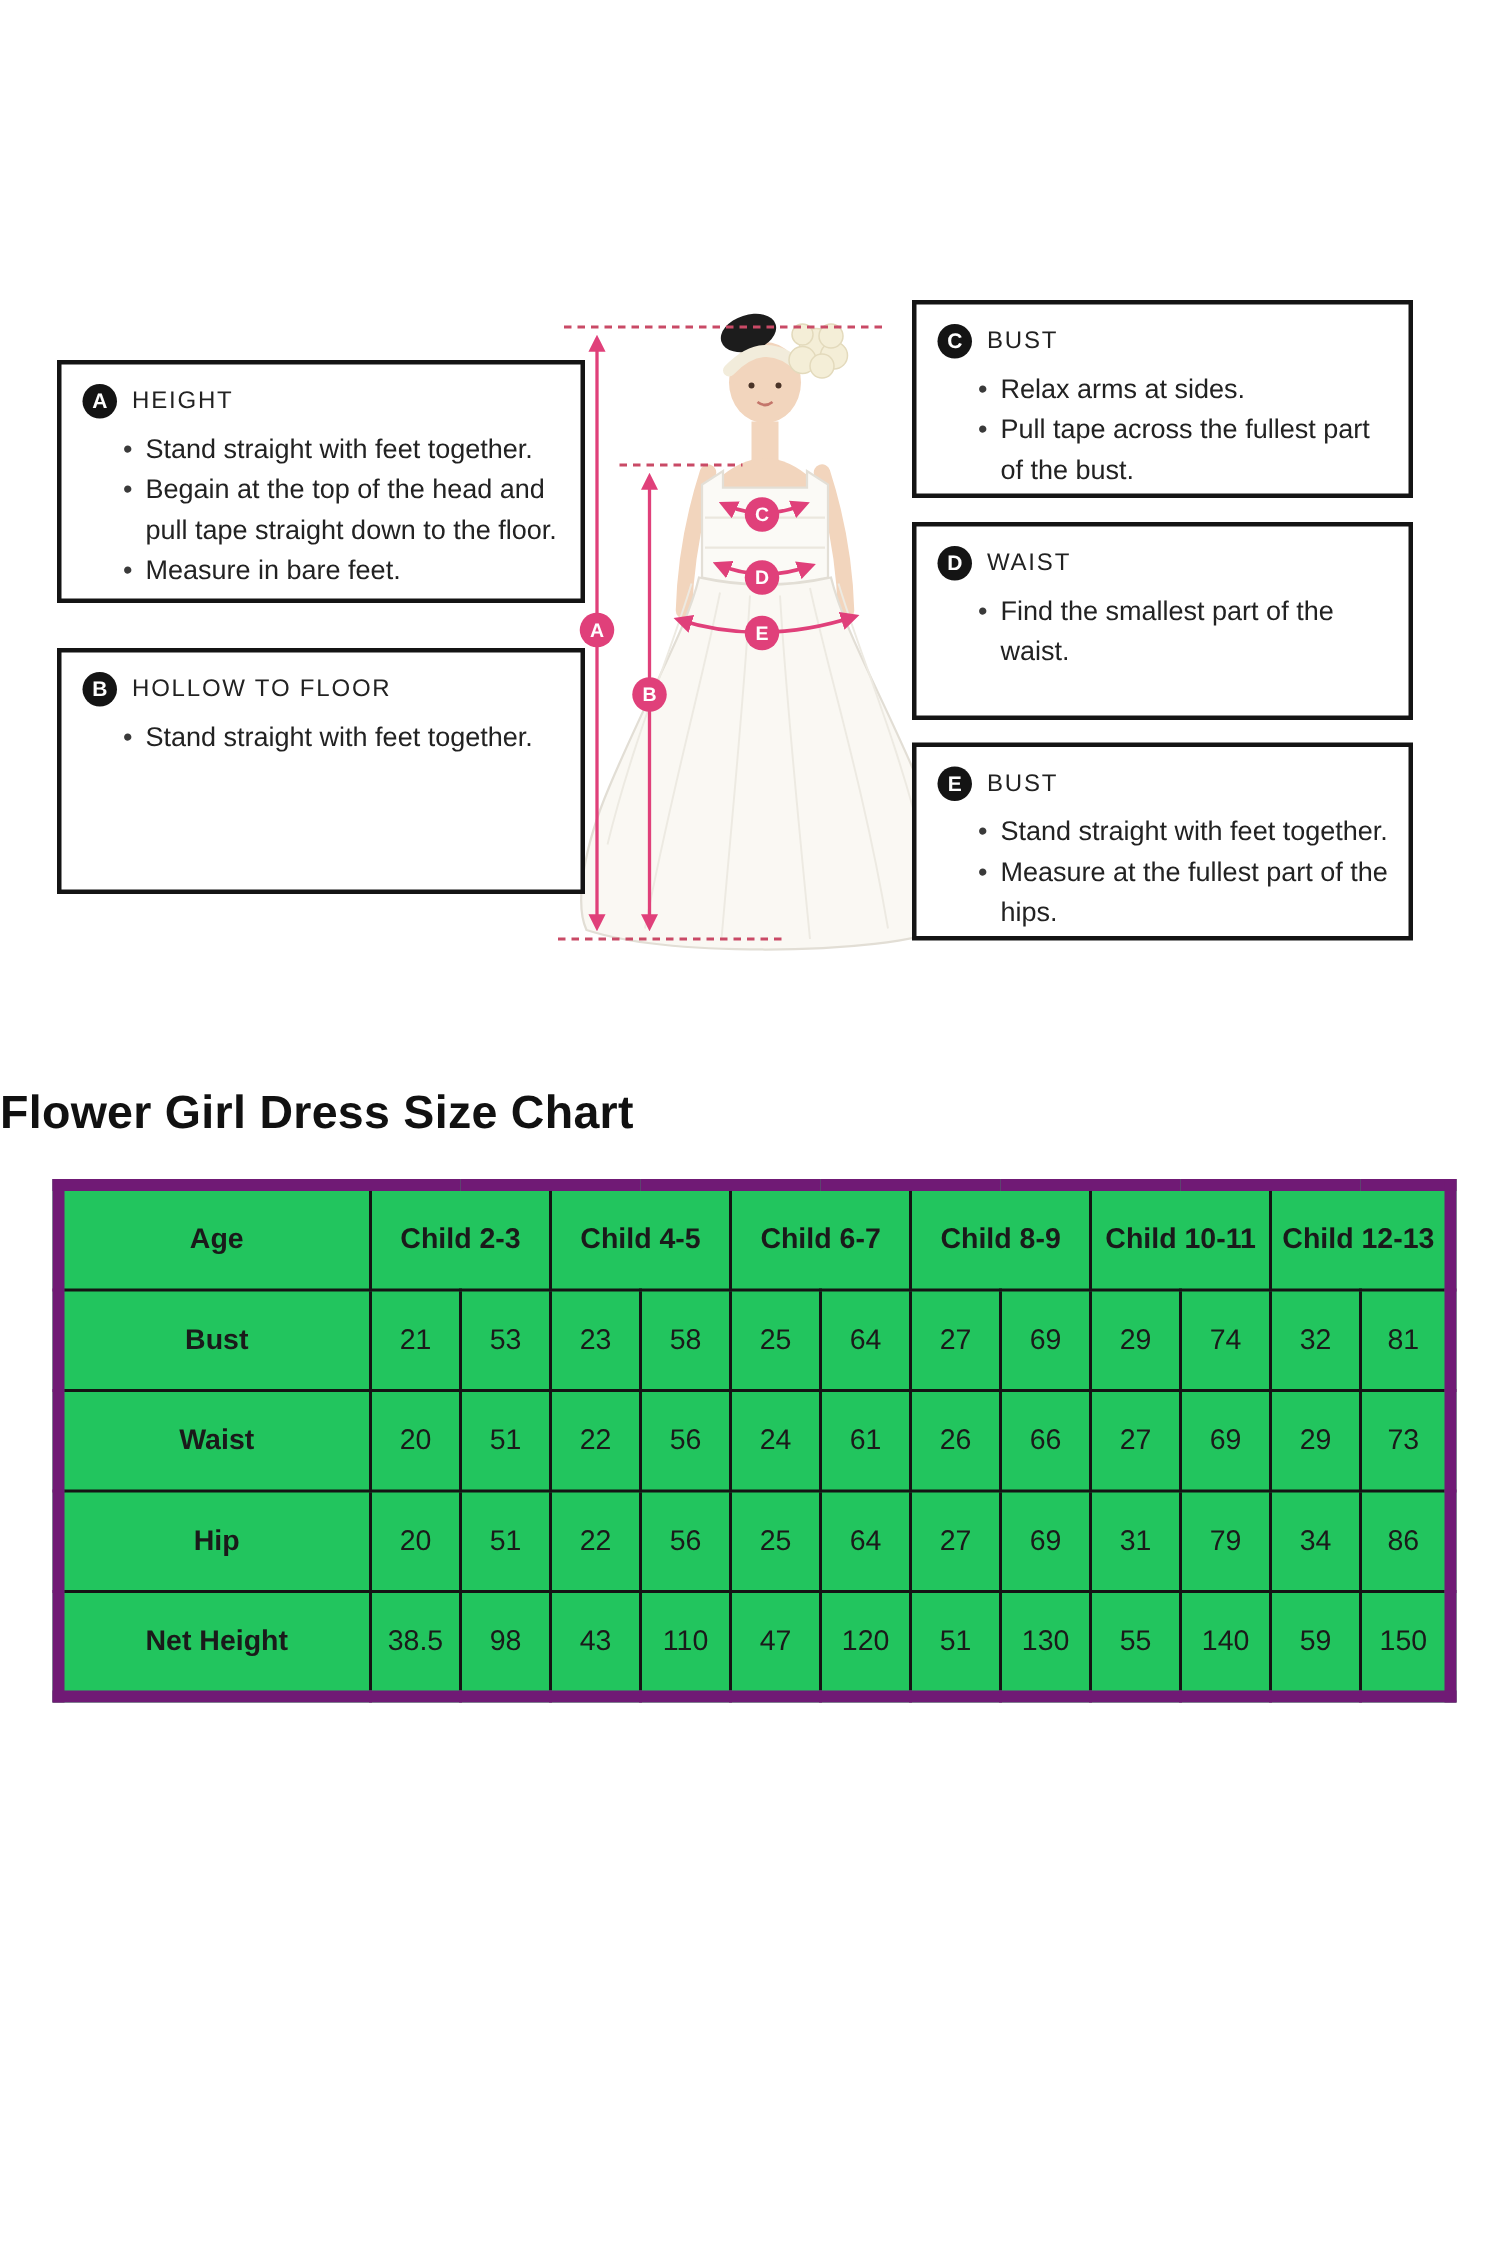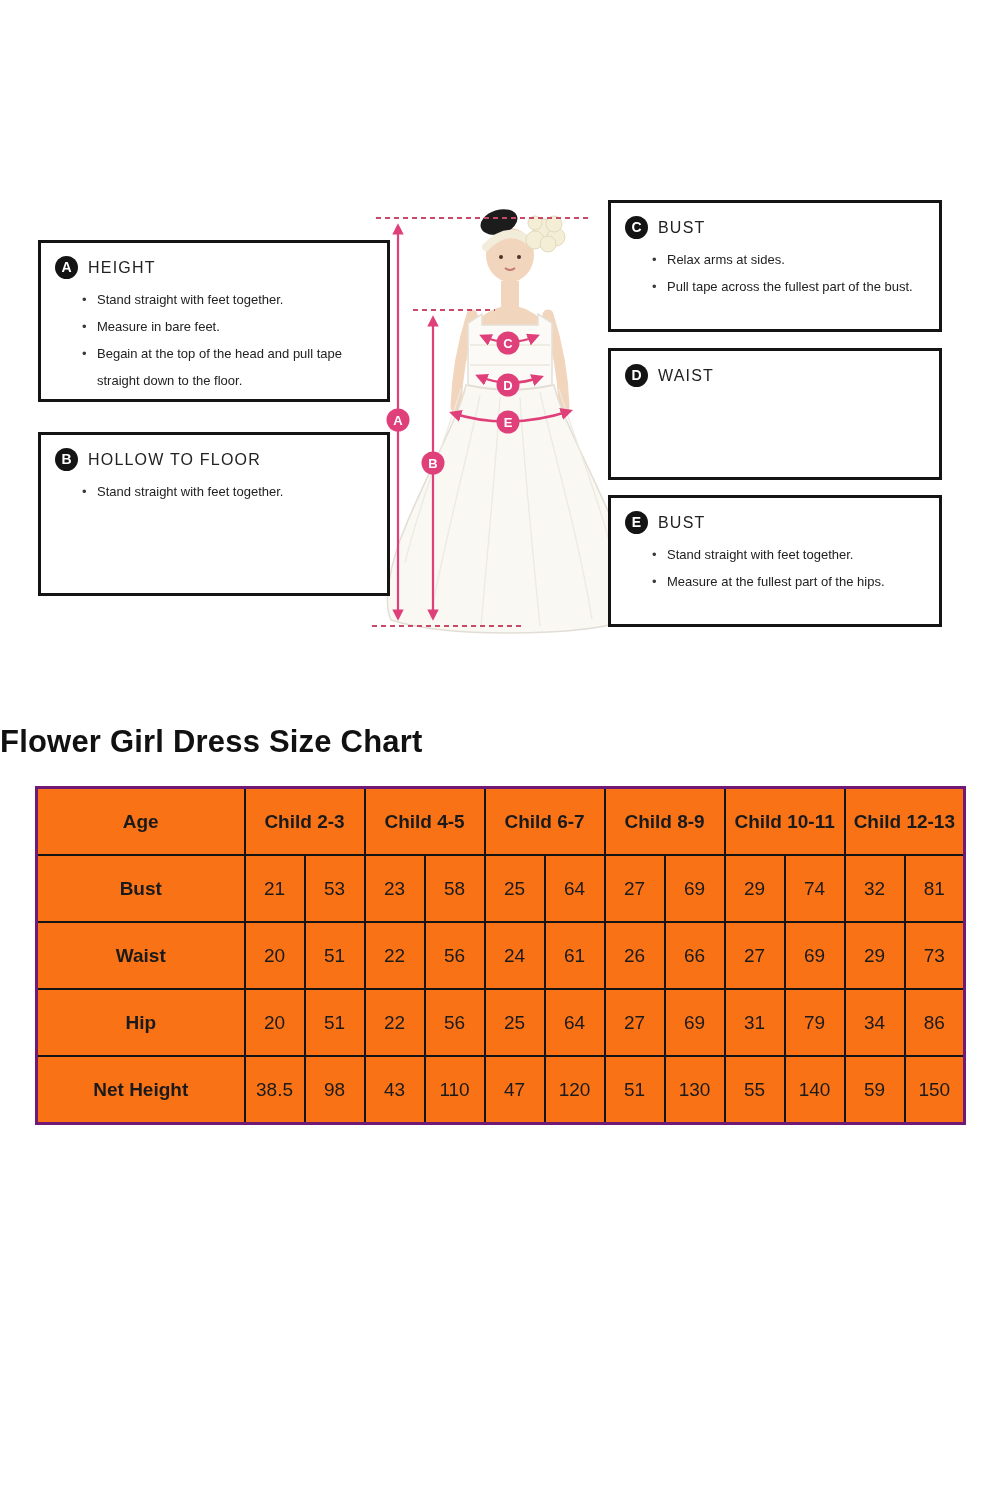--- a/index.html
+++ b/index.html
@@ -13,40 +13,40 @@
     box-sizing:border-box;padding:13px 12px 8px 14px;
   }
   .box-head{display:flex;align-items:center;gap:10px;}
   .letter-badge{
     width:23px;height:23px;border-radius:50%;background:#141414;color:#ffffff;
     font-weight:bold;font-size:14px;line-height:23px;text-align:center;flex:0 0 auto;
   }
   .box-title{font-size:16px;letter-spacing:1.2px;color:#222222;}
   .box-bullets{margin:7px 0 0 27px;padding:0;list-style:none;}
   .box-bullets li{
-    position:relative;padding-left:15px;font-size:13px;line-height:27px;color:#222222;
+    position:relative;padding-left:15px;font-size:18px;line-height:27px;color:#222222;
   }
   .box-bullets li::before{content:"\2022";position:absolute;left:0;top:0;color:#3a3a3a;}
   #box-a{left:38px;top:240px;width:352px;height:162px;}
   #box-b{left:38px;top:432px;width:352px;height:164px;}
   #box-c{left:608px;top:200px;width:334px;height:132px;}
   #box-d{left:608px;top:348px;width:334px;height:132px;}
   #box-e{left:608px;top:495px;width:334px;height:132px;}
   
   .figure-svg{position:absolute;left:360px;top:193px;width:300px;height:472px;}
   
   .chart-title{
     position:absolute;left:0;top:724px;width:100%;
     font-size:31px;font-weight:bold;color:#111111;letter-spacing:0.2px;
   }
   
   .size-table-wrap{position:absolute;left:35px;top:786px;width:928px;}
   table.size-table{
     width:100%;border-collapse:collapse;table-layout:fixed;
-    border:3px solid #701a75;background:#f97316;
+    border:8px solid #701a75;background:#22c55e;
   }
   table.size-table td{
     border:2px solid #141414;text-align:center;vertical-align:middle;
     height:65px;font-size:19px;padding:0 2px;color:#1a1a1a;overflow:hidden;
   }
   table.size-table td.b{font-weight:bold;}
 </style>
 </head>
 <body>
 
@@ -119,22 +119,22 @@
     </g>
   </svg>
 
   <div class="info-box" id="box-a">
     <div class="box-head">
       <span class="letter-badge">A</span>
       <span class="box-title">HEIGHT</span>
     </div>
     <ul class="box-bullets">
       <li>Stand straight with feet together.</li>
+      <li>Begain at the top of the head and pull tape straight down to the floor.</li>
       <li>Measure in bare feet.</li>
-      <li>Begain at the top of the head and pull tape straight down to the floor.</li>
     </ul>
   </div>
 
   <div class="info-box" id="box-b">
     <div class="box-head">
       <span class="letter-badge">B</span>
       <span class="box-title">HOLLOW TO FLOOR</span>
     </div>
     <ul class="box-bullets">
       <li>Stand straight with feet together.</li>
@@ -151,20 +151,21 @@
       <li>Pull tape across the fullest part of the bust.</li>
     </ul>
   </div>
 
   <div class="info-box" id="box-d">
     <div class="box-head">
       <span class="letter-badge">D</span>
       <span class="box-title">WAIST</span>
     </div>
     <ul class="box-bullets">
+      <li>Find the smallest part of the waist.</li>
     </ul>
   </div>
 
   <div class="info-box" id="box-e">
     <div class="box-head">
       <span class="letter-badge">E</span>
       <span class="box-title">BUST</span>
     </div>
     <ul class="box-bullets">
       <li>Stand straight with feet together.</li>

